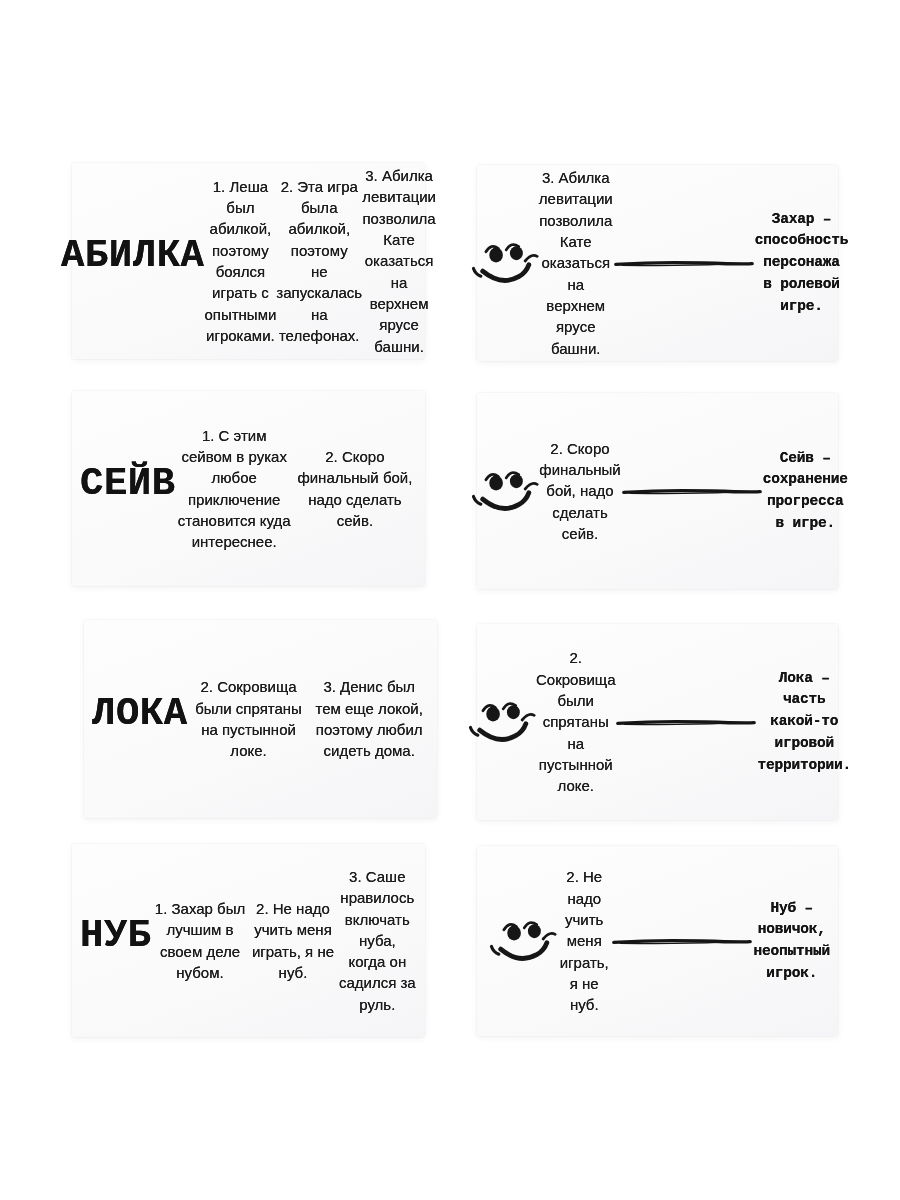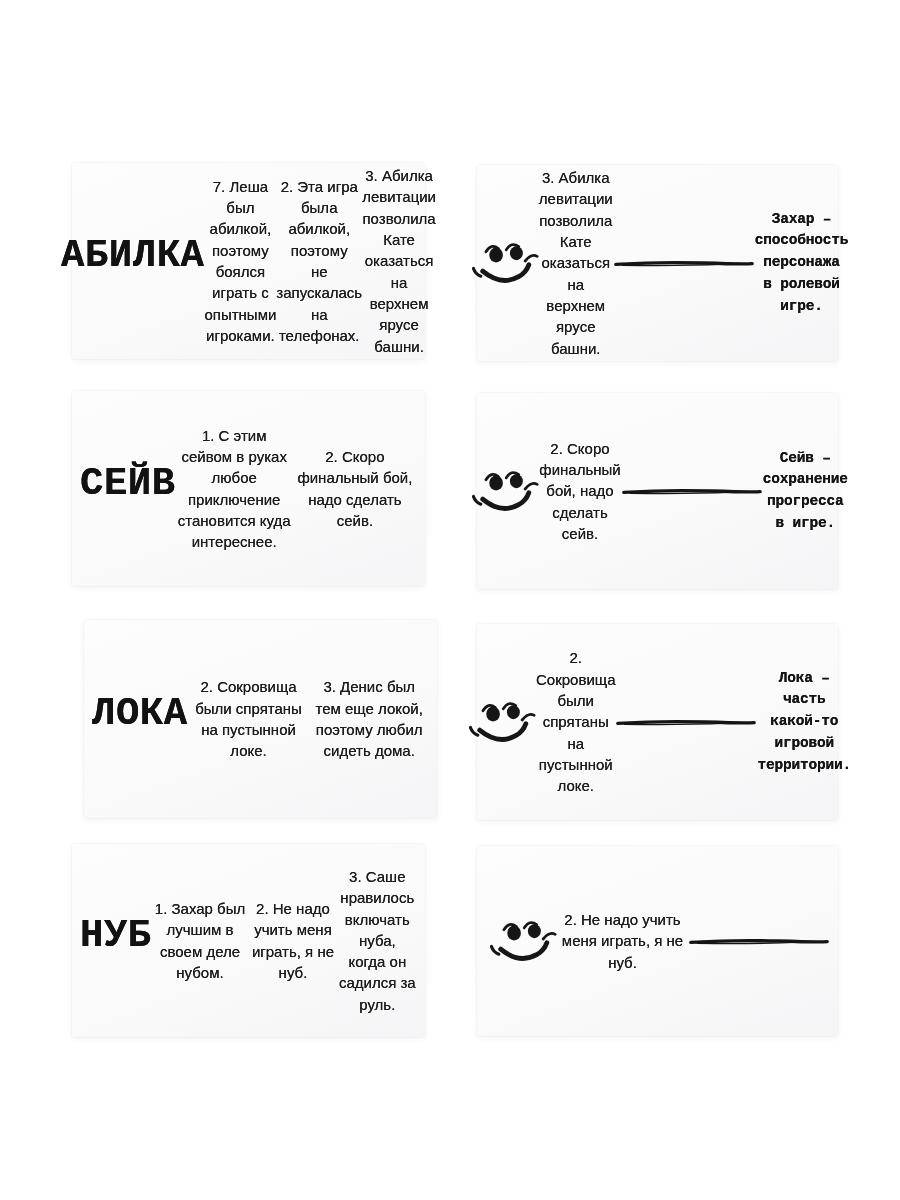--- a/index.html
+++ b/index.html
@@ -91,21 +91,21 @@
   <symbol id="ink-line" viewBox="0 0 150 9">
     <path d="M3,5.4 Q50,2.6 95,4 T147,4.6" stroke="#151515" stroke-width="3.6" fill="none" stroke-linecap="round"></path>
     <path d="M10,6.4 Q70,7.4 118,5.2" stroke="#151515" stroke-width="1.5" fill="none" stroke-linecap="round"></path>
   </symbol>
 </svg>
 
 <div class="stage">
 
   <article class="card" style="left:72px; top:163px; width:353px; height:196px;">
     <h2 class="term-title">АБИЛКА</h2>
-    <p class="sentence">7. Леша был абилкой, поэтому
+    <p class="sentence">1. Леша был абилкой, поэтому
 боялся играть с опытными игроками.</p>
     <p class="sentence">2. Эта игра была абилкой, поэтому
 не запускалась на телефонах.</p>
     <p class="sentence">3. Абилка левитации позволила
 Кате оказаться на верхнем ярусе башни.</p>
   </article>
 
   <article class="card" style="left:477px; top:165px; width:361px; height:196px;">
     <span class="smiley">
       <svg width="72" height="48">
@@ -183,15 +183,16 @@
       <svg width="72" height="48">
           <use href="#smiley-face" width="72" height="48"></use>
         </svg>
     </span>
     <p class="sentence">2. Не надо учить меня играть, я не нуб.</p>
     <span class="divider">
       <svg width="142" height="9">
           <use href="#ink-line" width="142" height="9"></use>
         </svg>
     </span>
+    <p class="definition">Нуб – новичок, неопытный игрок.</p>
   </article>
 
 </div>
 
 </body></html>

